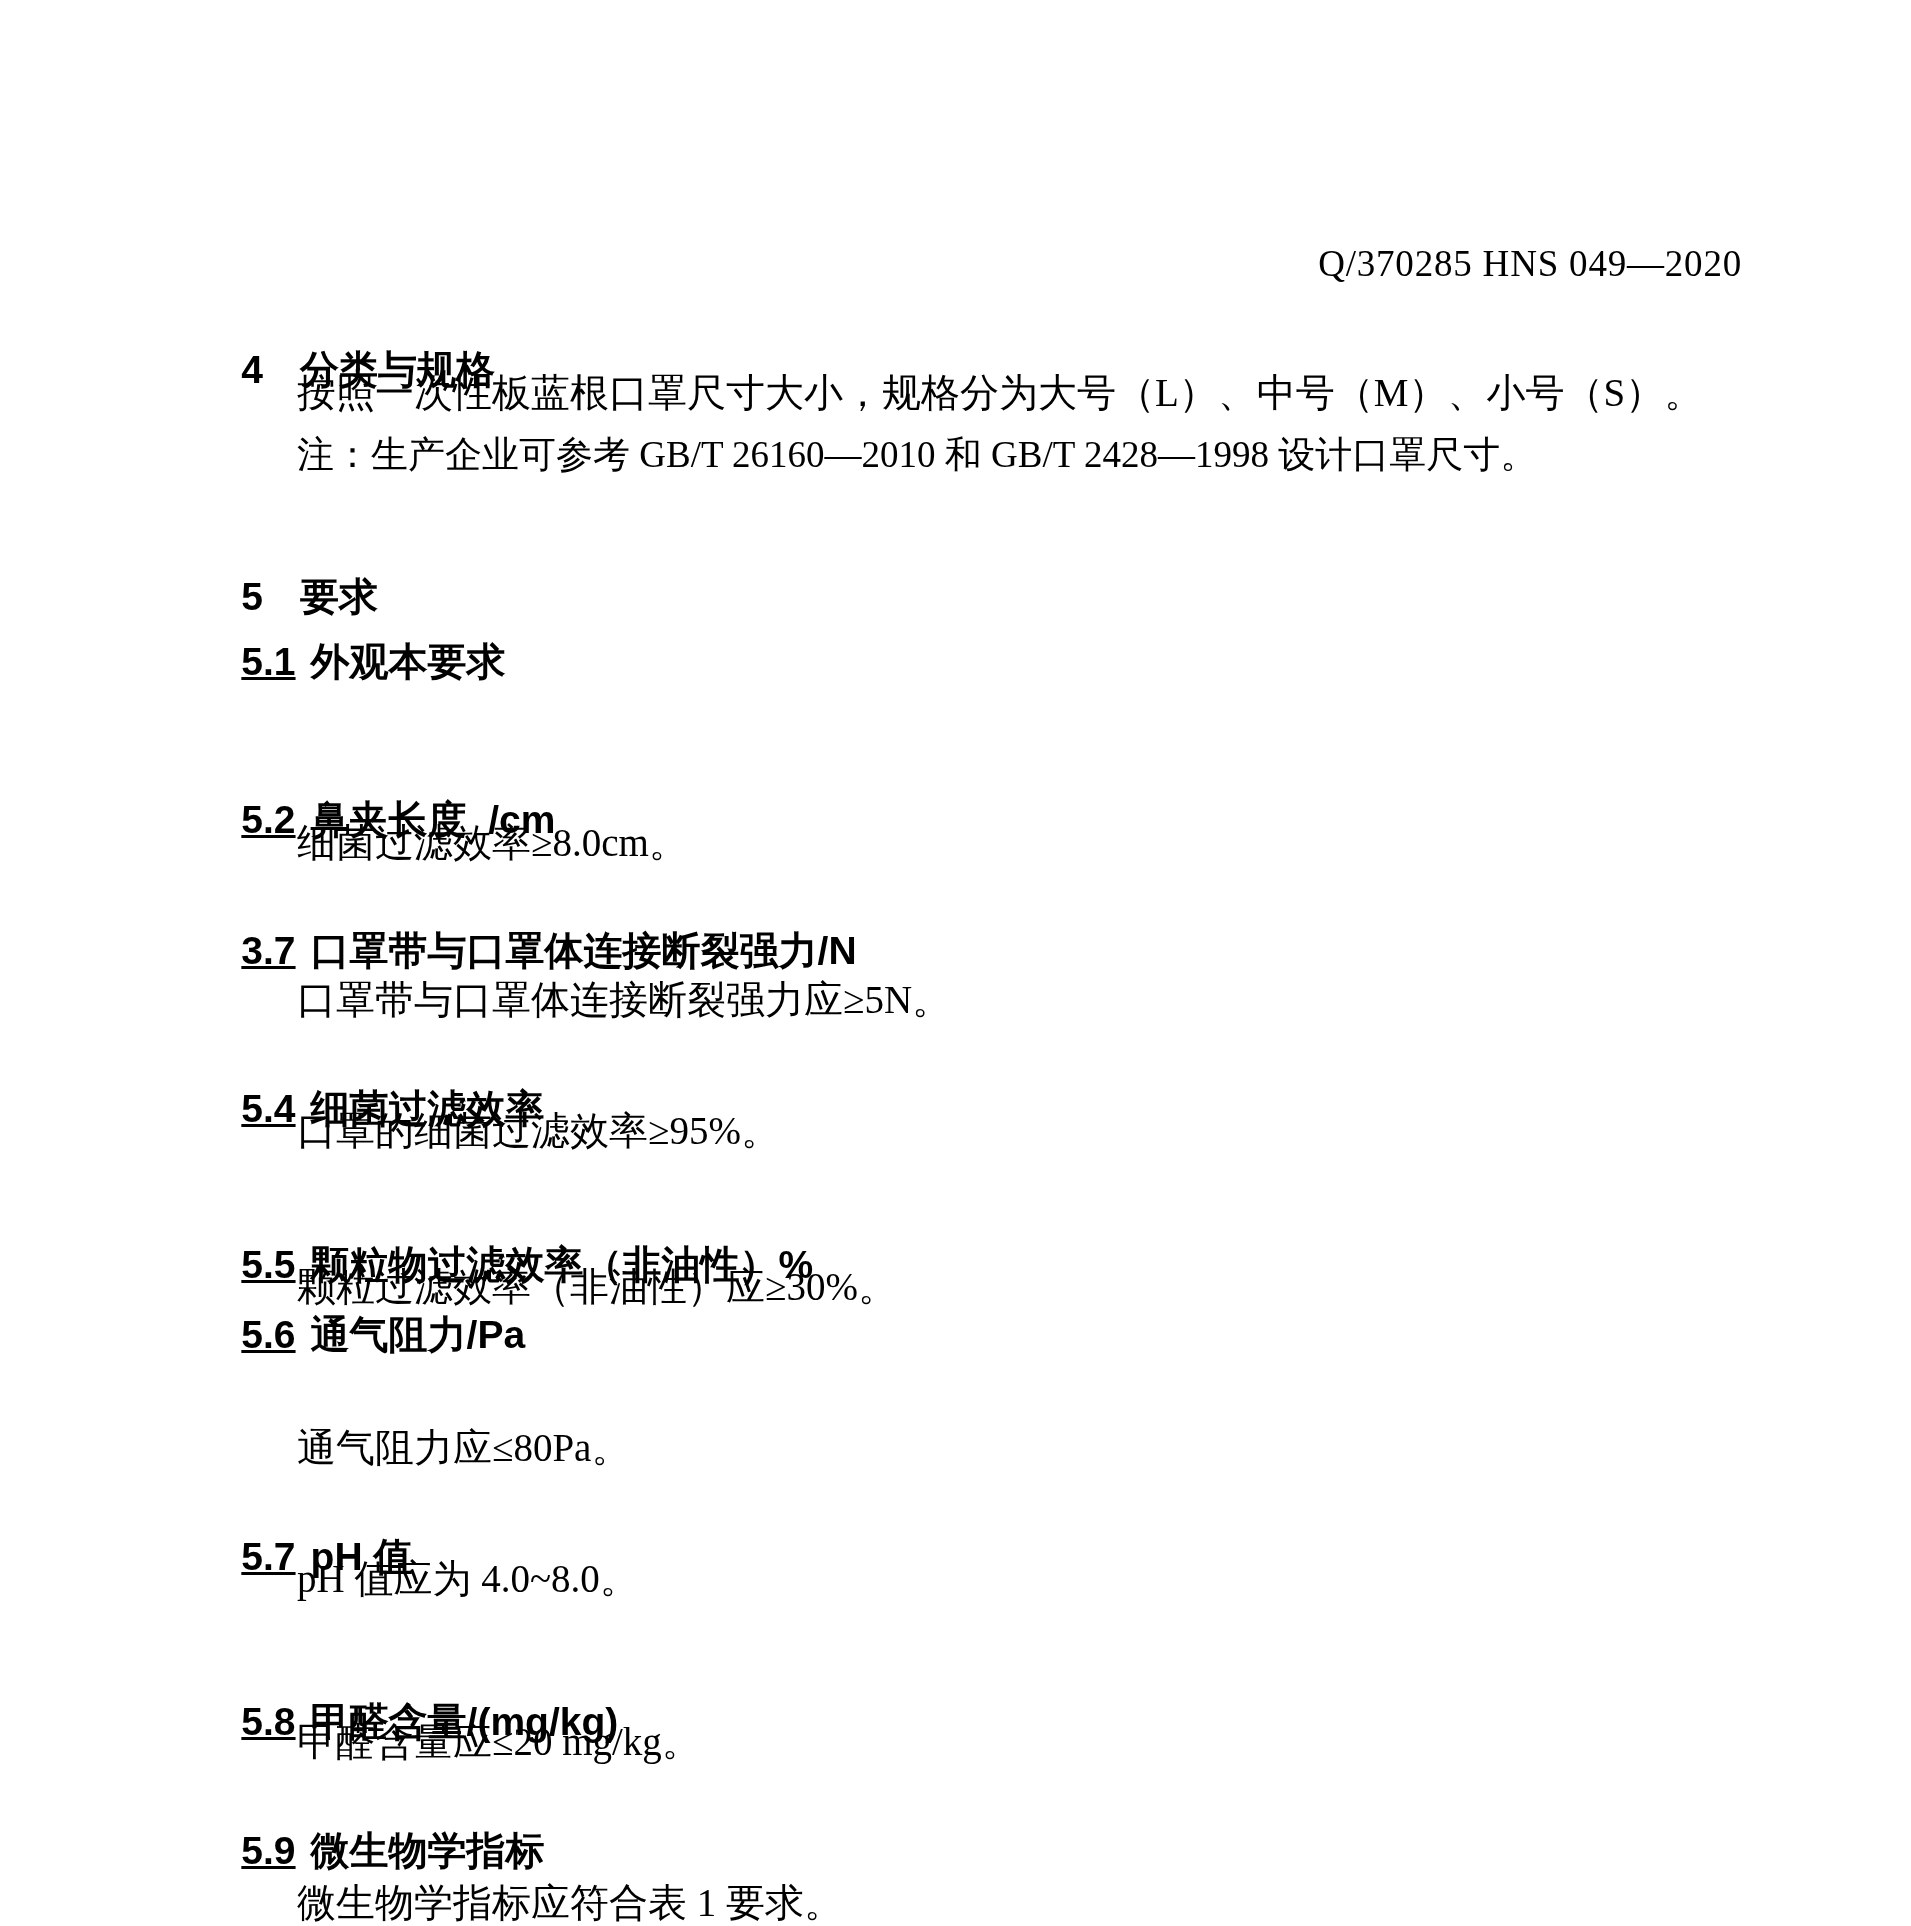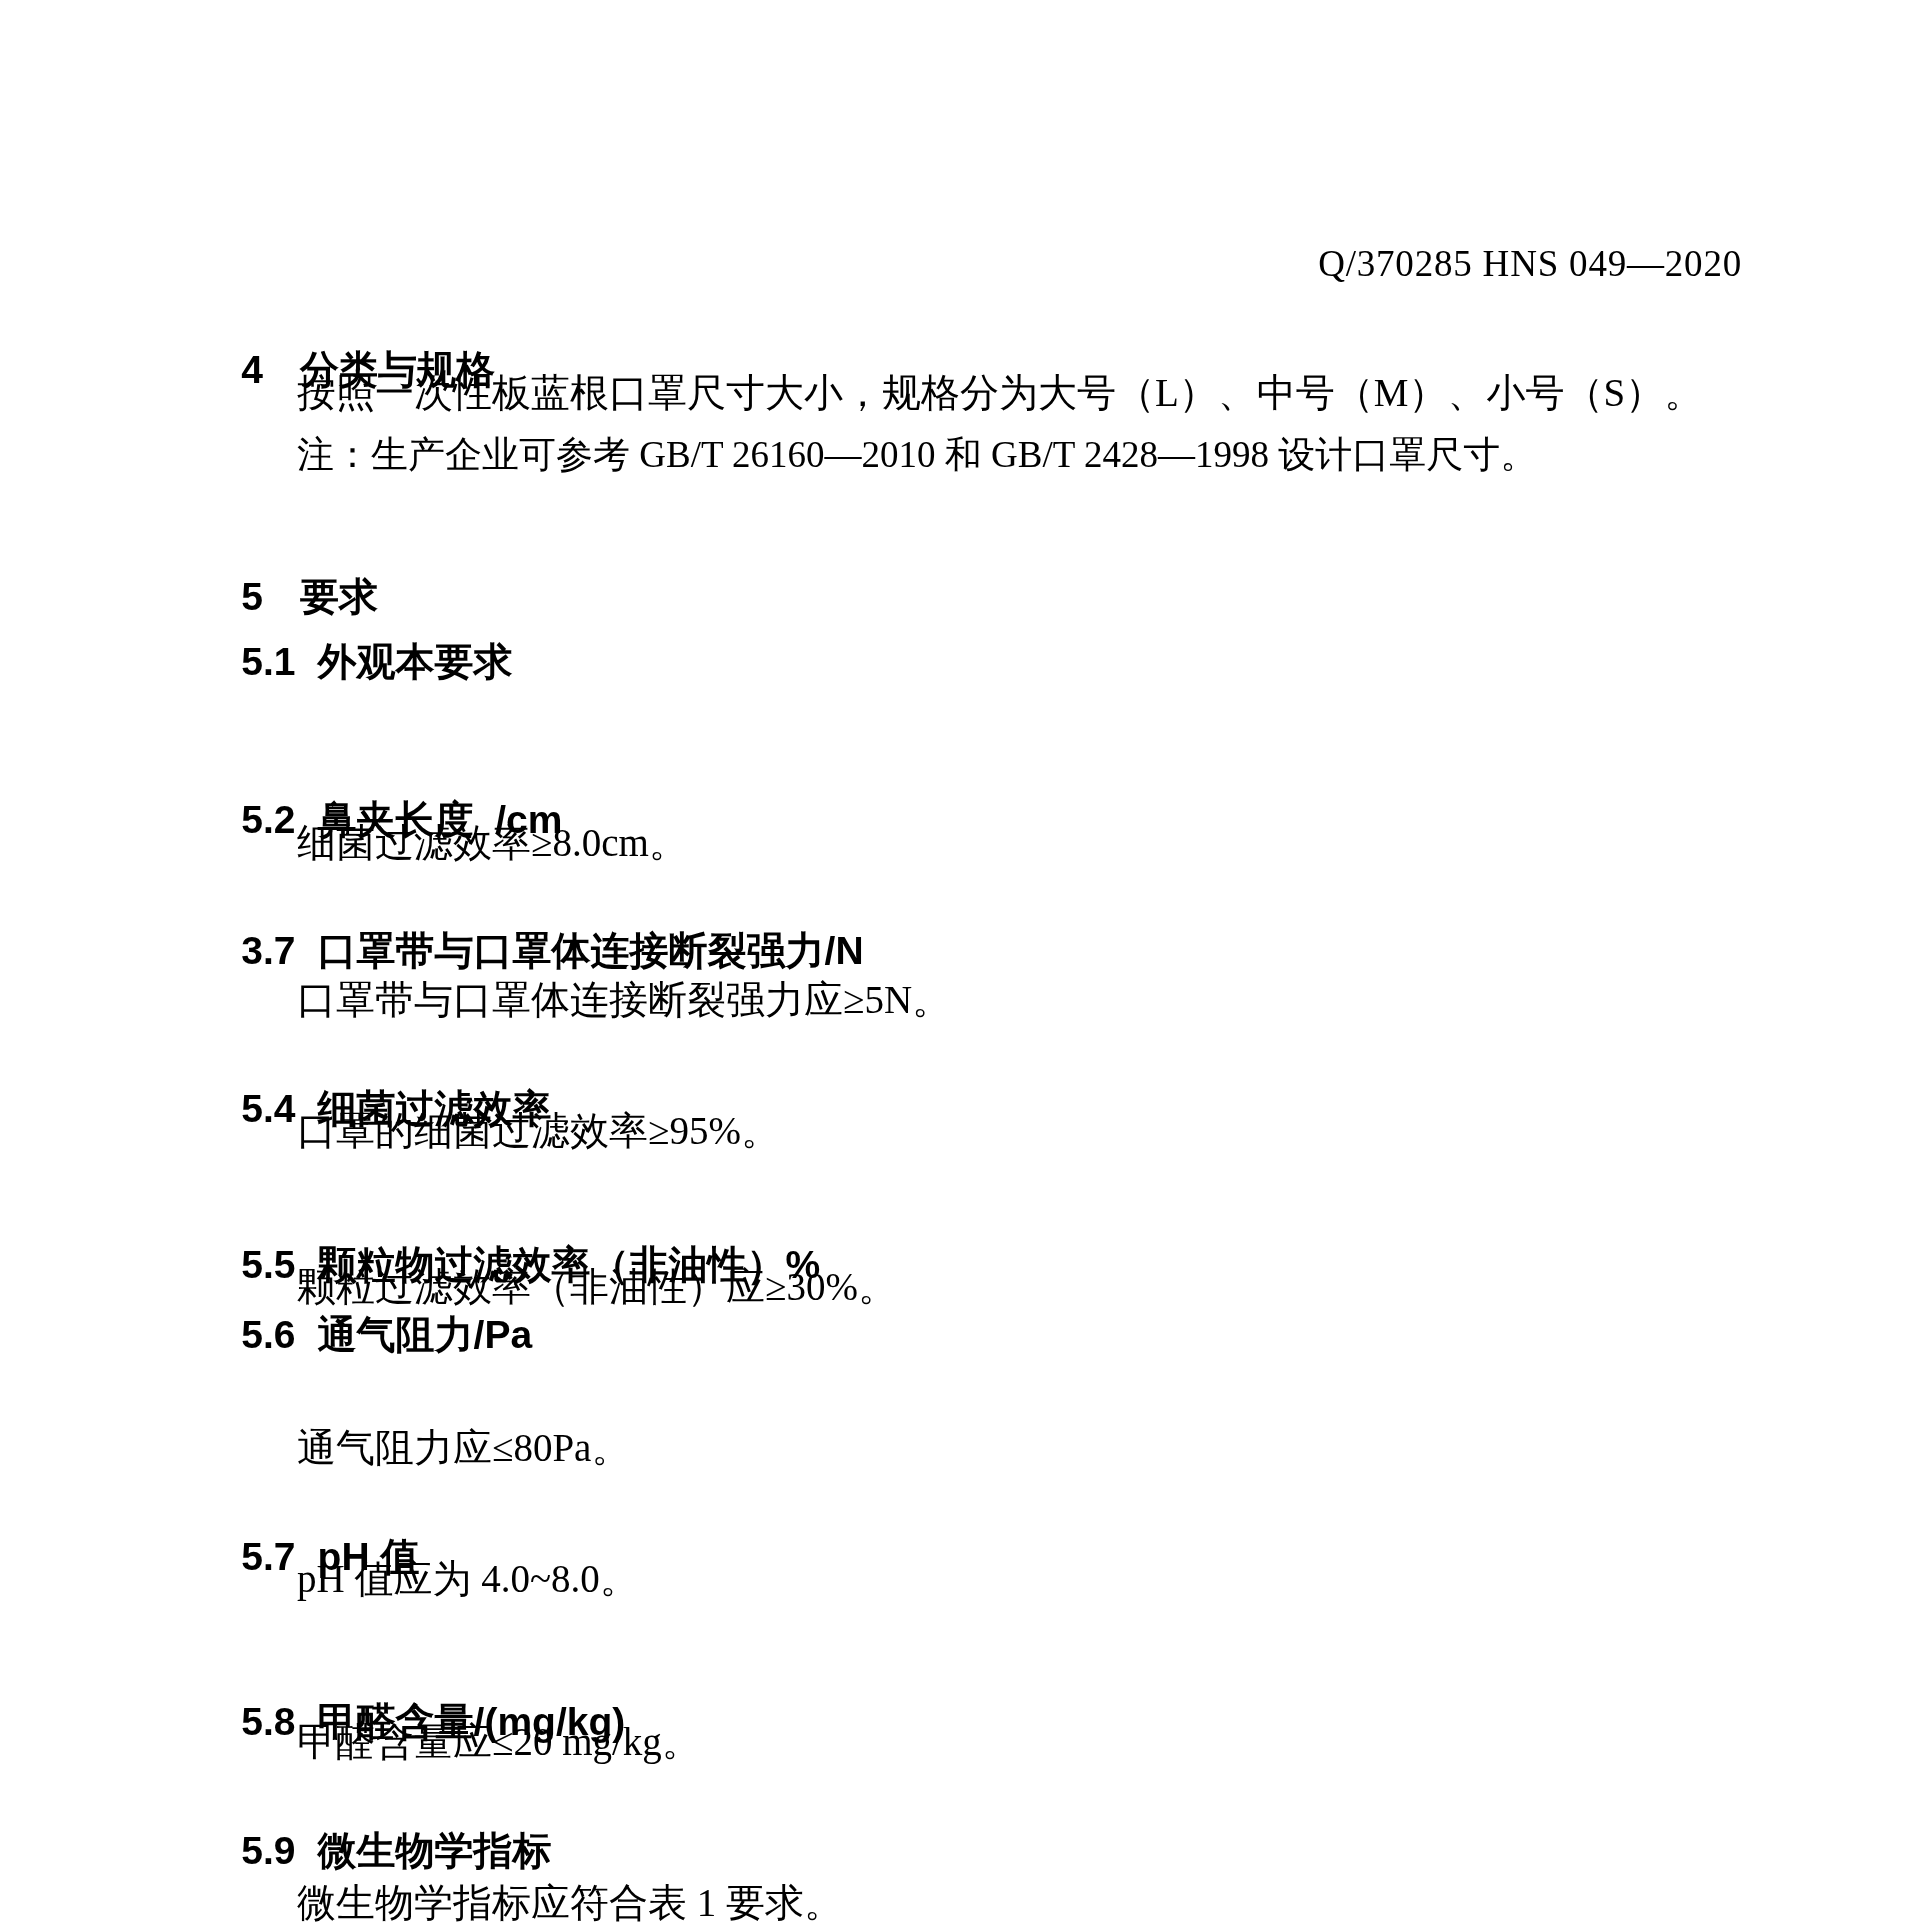--- a/index.html
+++ b/index.html
@@ -22,21 +22,21 @@
     letter-spacing: 0.8px;
   }
 
   
   .hd {
     left: 198px;
     font: bold 39px "Liberation Sans", sans-serif;
   }
   .hd .lbl { display: inline-block; }
   .g1 .lbl { margin-right: 37px; }
-  .g2 .lbl { margin-right: 22px; }
+  .g2 .lbl { margin-right: 15px; text-decoration: underline; }
 
   
   .para {
     left: 297px;
     font: 39px "Liberation Serif", serif;
   }
   .note {
     left: 297px;
     font: 37px "Liberation Serif", serif;
   }

